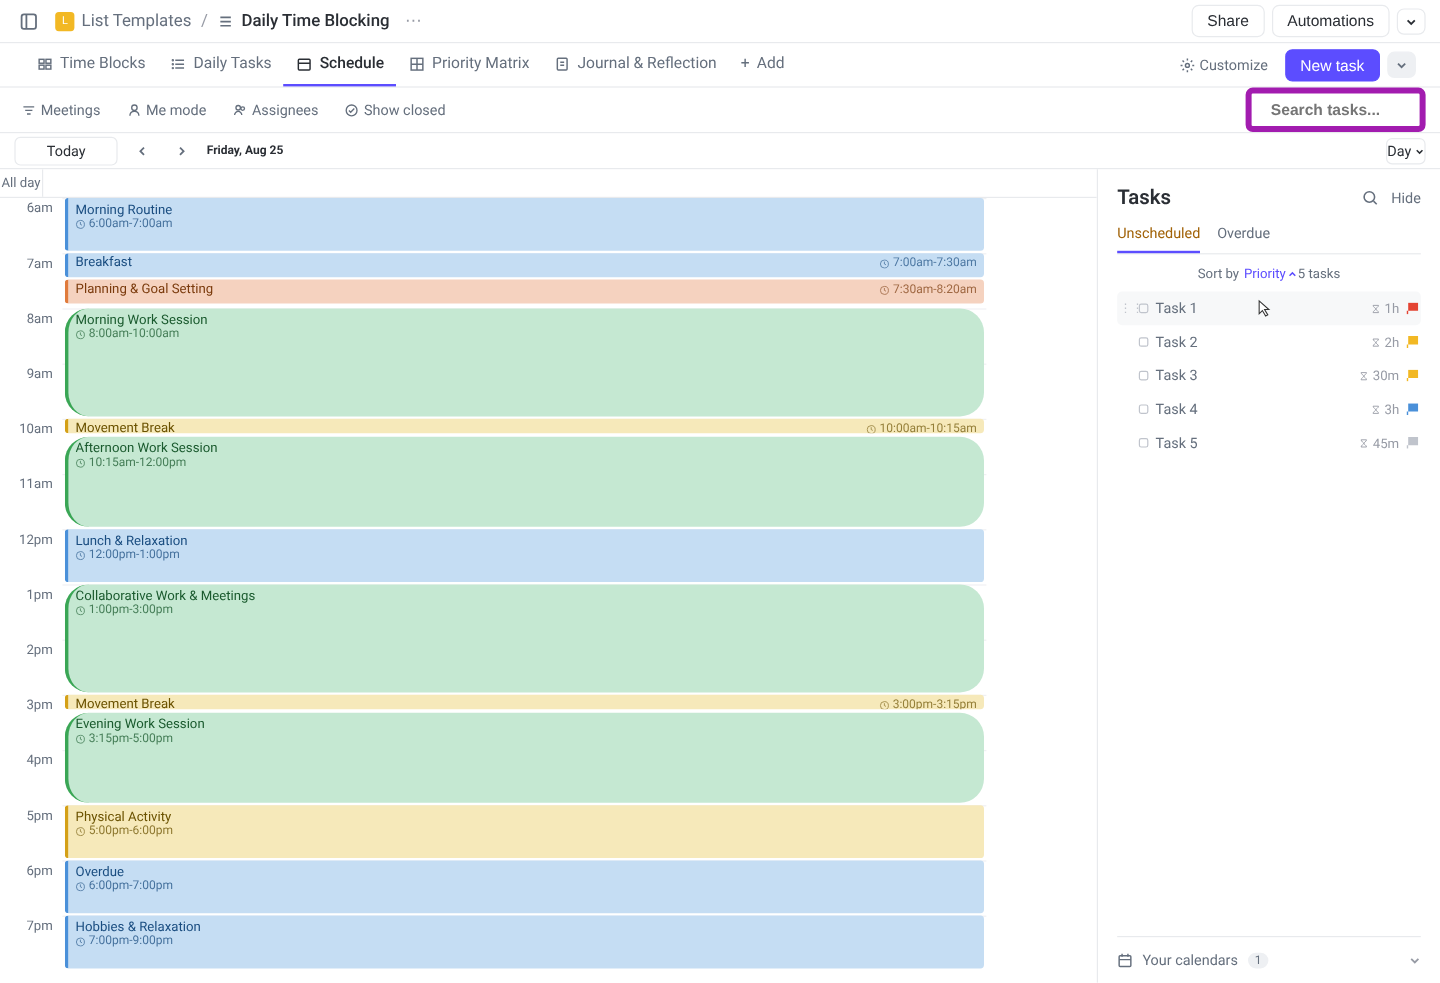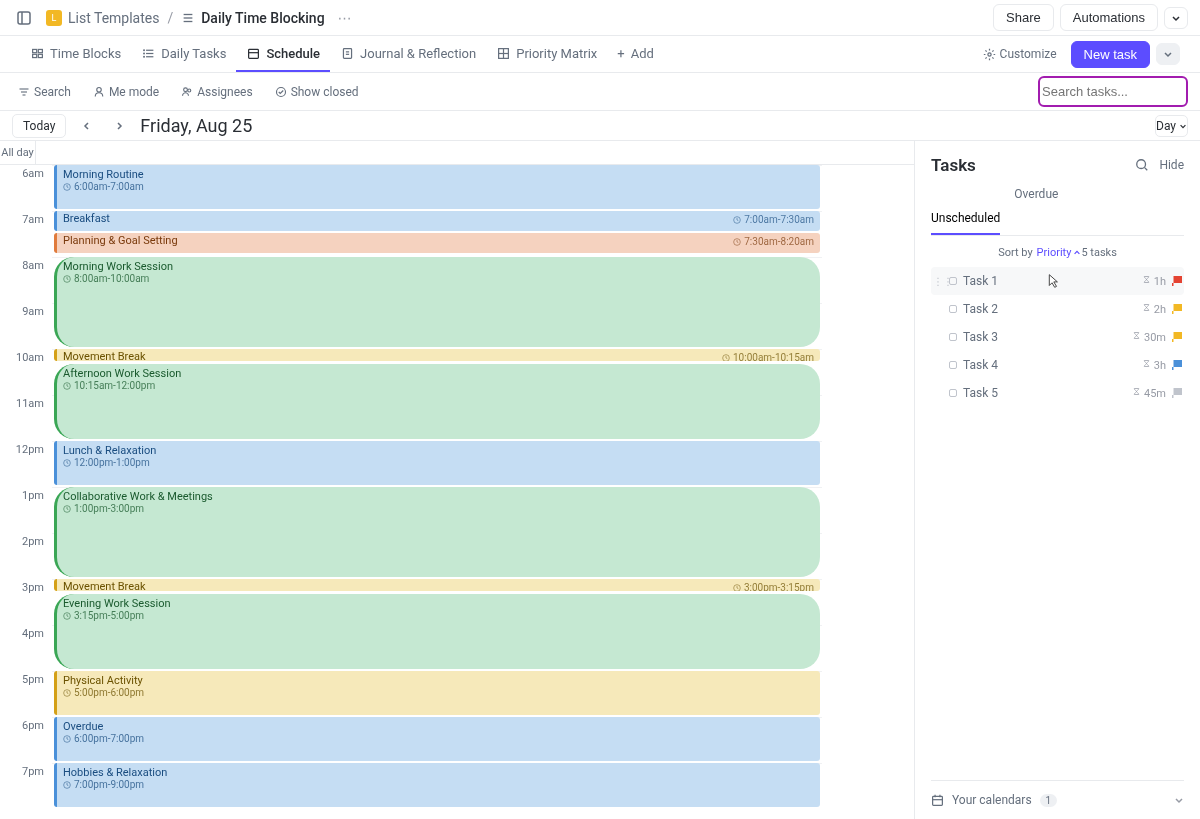--- a/index.html
+++ b/index.html
@@ -13,25 +13,25 @@
 .folder-icon { width: 16px; height: 16px; background: #f2b824; border-radius: 3px; display: flex; align-items: center; justify-content: center; font-size: 9px; color: #fff; }
 .spacer { flex: 1; }
 .btn { padding: 5px 12px; border: 1px solid #e8eaed; border-radius: 6px; background: #fff; cursor: pointer; font-size: 13px; color: #2a2e34; display: flex; align-items: center; gap: 4px; }
 .btn-primary { background: #5c4dff; color: #fff; border-color: #5c4dff; }
 .tabs-row { display: flex; align-items: center; padding: 0 20px; border-bottom: 1px solid #e8eaed; height: 37px; }
 .tab { display: flex; align-items: center; gap: 6px; padding: 0 10px; height: 100%; cursor: pointer; font-size: 13px; color: #656f7d; border-bottom: 2px solid transparent; }
 .tab.active { color: #2a2e34; font-weight: 500; border-bottom-color: #5c4dff; }
 .tab-icon { width: 14px; height: 14px; display: flex; align-items: center; justify-content: center; }
 .filters-row { display: flex; align-items: center; padding: 6px 12px; border-bottom: 1px solid #e8eaed; height: 38px; gap: 10px; }
 .filter-item { display: flex; align-items: center; gap: 4px; padding: 4px 6px; border-radius: 4px; cursor: pointer; font-size: 12px; color: #656f7d; }
-.search-box { border: 2px solid #a21caf; border-radius: 6px; padding: 6px 2px; font-size: 13px; width: 150px; color: #979ba5; }
+.search-box { border: 5px solid #a21caf; border-radius: 6px; padding: 6px 16px; font-size: 13px; width: 150px; color: #979ba5; font-weight: bold; }
 .date-nav { display: flex; align-items: center; padding: 8px 12px; border-bottom: 1px solid #e8eaed; height: 30px; gap: 10px; }
-.today-btn { padding: 4px 10px; border: 1px solid #e8eaed; border-radius: 5px; cursor: pointer; font-size: 12px; }
+.today-btn { padding: 4px 26px; border: 1px solid #e8eaed; border-radius: 5px; cursor: pointer; font-size: 12px; }
 .nav-arrow { width: 22px; height: 22px; display: flex; align-items: center; justify-content: center; cursor: pointer; color: #656f7d; border-radius: 4px; }
-.date-label { font-size: 18px; font-weight: 400; text-align: right; }
+.date-label { font-size: 10px; font-weight: 700; text-align: right; }
 .day-select { padding: 3px 0; border: 1px solid #e8eaed; border-radius: 5px; font-size: 12px; cursor: pointer; display: flex; align-items: center; gap: 3px; }
 .main { display: flex; height: calc(100vh - 141px); }
 .calendar { flex: 1; display: flex; flex-direction: column; overflow: hidden; border-right: 1px solid #e8eaed; }
 .allday-row { display: flex; border-bottom: 1px solid #e8eaed; height: 24px; font-size: 11px; color: #656f7d; }
 .allday-label { width: 36px; text-align: center; padding-top: 5px; border-right: 1px solid #e8eaed; }
 .grid { flex: 1; overflow-y: auto; position: relative; }
 .hour-row { display: flex; height: 46px; position: relative; }
 .hour-label { width: 52px; text-align: right; padding-right: 8px; font-size: 11px; color: #656f7d; padding-top: 2px; }
 .hour-cell { flex: 1; border-top: 1px solid #f0f1f3; position: relative; margin-right: 92px; }
 .events-layer { position: absolute; top: 0; left: 52px; right: 92px; bottom: 0; }
@@ -41,31 +41,31 @@
 .event-time-right { position: absolute; right: 6px; top: 3px; font-size: 10px; opacity: 0.7; display: flex; align-items: center; gap: 3px; }
 .event.blue { background: #c5ddf3; border-left-color: #4a90d9; color: #1a4d80; }
 .event.green { background: #c5e8d2; border-left-color: #3aa655; color: #1a5a2e; border-radius: 20px; }
 .event.yellow { background: #f6e9ba; border-left-color: #d4a017; color: #6b5200; }
 .event.orange { background: #f5d2bf; border-left-color: #e07b3c; color: #7a3a0c; }
 .tasks-panel { width: 285px; display: flex; flex-direction: column; padding: 14px 16px 0; }
 .tasks-header { display: flex; align-items: center; justify-content: space-between; margin-bottom: 12px; }
 .tasks-title { font-size: 17px; font-weight: 600; }
 .task-tabs { display: flex; gap: 14px; border-bottom: 1px solid #e8eaed; margin-bottom: 10px; }
 .task-tab { padding-bottom: 8px; font-size: 12px; color: #656f7d; cursor: pointer; border-bottom: 2px solid transparent; }
-.task-tab.active { color: #000000; border-bottom-color: #5c4dff; margin-top: 24px; }
+.task-tab.active { color: #a16207; border-bottom-color: #5c4dff; }
 .sort-row { display: flex; justify-content: center; font-size: 11px; color: #656f7d; margin-bottom: 8px; }
 .sort-link { color: #5c4dff; cursor: pointer; display: flex; align-items: center; gap: 2px; }
 .task-list { flex: 1; }
 .task-item { display: flex; align-items: center; padding: 7px 2px; font-size: 12px; cursor: pointer; border-radius: 4px; gap: 6px; }
 .task-item.hover { background: #f7f8f9; }
 .drag-handle { color: #c0c4cc; font-size: 10px; cursor: grab; width: 10px; visibility: hidden; }
 .task-item.hover .drag-handle { visibility: visible; }
 .task-bullet { width: 8px; height: 8px; border: 1.5px solid #c0c4cc; border-radius: 2px; }
 .task-name { flex: 1; color: #656f7d; }
-.task-duration { font-size: 11px; color: #979ba5; display: flex; align-items: flex-start; gap: 3px; }
+.task-duration { font-size: 11px; color: #979ba5; display: flex; align-items: center; gap: 3px; }
 .flag { width: 10px; height: 10px; }
 .flag.red { background: #e44332; clip-path: polygon(0 0, 100% 0, 100% 70%, 0 70%, 0 100%, 15% 100%, 15% 0); }
 .flag.yellow { background: #f2b824; clip-path: polygon(0 0, 100% 0, 100% 70%, 0 70%, 0 100%, 15% 100%, 15% 0); }
 .flag.blue { background: #4a90d9; clip-path: polygon(0 0, 100% 0, 100% 70%, 0 70%, 0 100%, 15% 100%, 15% 0); }
 .flag.gray { background: #c0c4cc; clip-path: polygon(0 0, 100% 0, 100% 70%, 0 70%, 0 100%, 15% 100%, 15% 0); }
 .calendars-footer { border-top: 1px solid #e8eaed; padding: 12px 0; display: flex; align-items: center; gap: 8px; font-size: 12px; color: #656f7d; cursor: pointer; }
 .badge { background: #eef0f3; border-radius: 8px; padding: 1px 6px; font-size: 10px; }
 .chevron { margin-left: auto; color: #979ba5; }
 svg { display: block; }
 .hourglass { width: 9px; height: 9px; }
@@ -145,36 +145,36 @@
           <svg width="13" height="13" viewBox="0 0 16 16" fill="none" stroke="currentColor" stroke-width="1.5">
             <rect x="2" y="3" width="12" height="11" rx="1"></rect>
             <line x1="2" y1="7" x2="14" y2="7"></line>
           </svg>
         </span>
         <span>Schedule</span>
       </div>
       <div class="tab">
         <span class="tab-icon">
           <svg width="13" height="13" viewBox="0 0 16 16" fill="none" stroke="currentColor" stroke-width="1.5">
+            <rect x="2" y="2" width="12" height="12"></rect>
+            <line x1="8" y1="2" x2="8" y2="14"></line>
+            <line x1="2" y1="8" x2="14" y2="8"></line>
+          </svg>
+        </span>
+        <span>Priority Matrix</span>
+      </div>
+      <div class="tab">
+        <span class="tab-icon">
+          <svg width="13" height="13" viewBox="0 0 16 16" fill="none" stroke="currentColor" stroke-width="1.5">
             <rect x="3" y="2" width="10" height="12" rx="1"></rect>
             <line x1="6" y1="6" x2="10" y2="6"></line>
             <line x1="6" y1="9" x2="10" y2="9"></line>
           </svg>
         </span>
         <span>Journal &amp; Reflection</span>
-      </div>
-      <div class="tab">
-        <span class="tab-icon">
-          <svg width="13" height="13" viewBox="0 0 16 16" fill="none" stroke="currentColor" stroke-width="1.5">
-            <rect x="2" y="2" width="12" height="12"></rect>
-            <line x1="8" y1="2" x2="8" y2="14"></line>
-            <line x1="2" y1="8" x2="14" y2="8"></line>
-          </svg>
-        </span>
-        <span>Priority Matrix</span>
       </div>
     </div>
   <div class="tab" style="color:#656f7d">
     <span>+</span>
     <span>Add</span>
   </div>
   <div class="spacer"></div>
   <div class="filter-item">
     <svg width="13" height="13" viewBox="0 0 16 16" fill="none" stroke="currentColor" stroke-width="1.5">
         <circle cx="8" cy="8" r="2"></circle>
@@ -194,21 +194,21 @@
   </button>
 </div>
 
 <div class="filters-row">
   <div class="filter-item">
     <svg width="12" height="12" viewBox="0 0 16 16" fill="none" stroke="currentColor" stroke-width="1.5">
         <line x1="2" y1="4" x2="14" y2="4"></line>
         <line x1="4" y1="8" x2="12" y2="8"></line>
         <line x1="6" y1="12" x2="10" y2="12"></line>
       </svg>
-    <span>Search</span>
+    <span>Meetings</span>
   </div>
   <div class="filter-item">
     <svg width="12" height="12" viewBox="0 0 16 16" fill="none" stroke="currentColor" stroke-width="1.5">
         <circle cx="8" cy="5" r="3"></circle>
         <path d="M3 14c0-3 2-5 5-5s5 2 5 5"></path>
       </svg>
     <span>Me mode</span>
   </div>
   <div class="filter-item">
     <svg width="12" height="12" viewBox="0 0 16 16" fill="none" stroke="currentColor" stroke-width="1.5">

